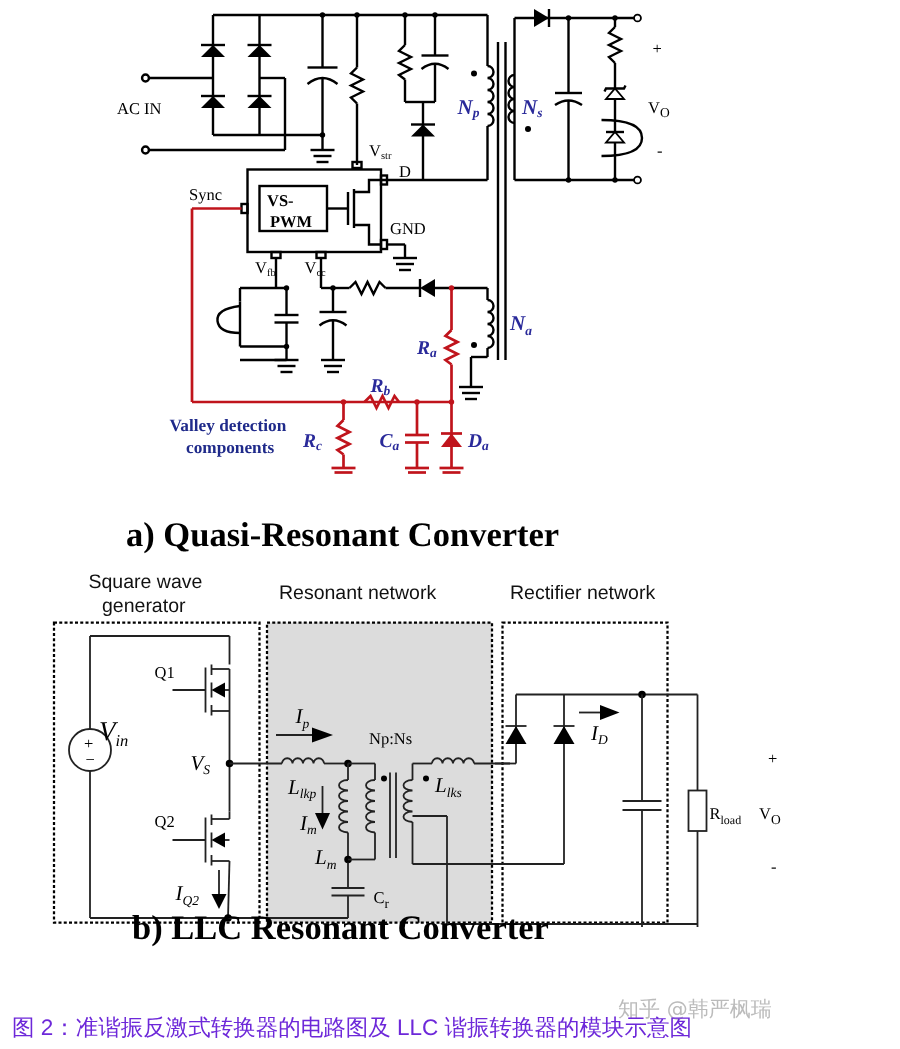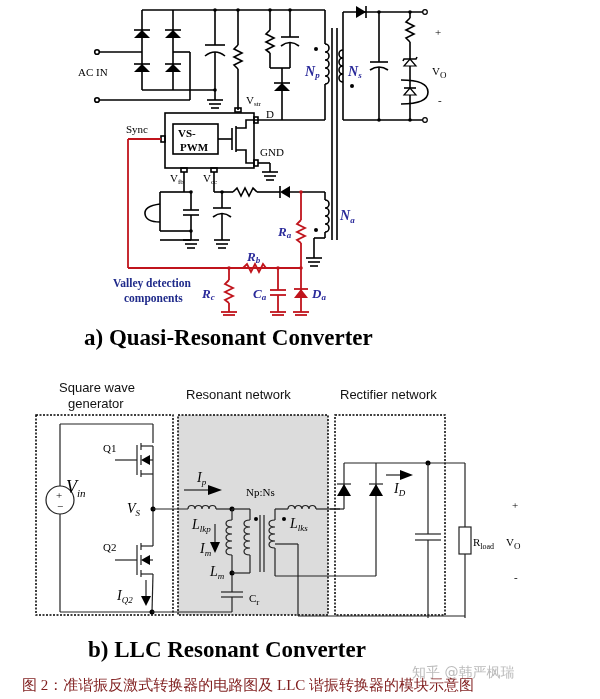--- a/index.html
+++ b/index.html
@@ -7,21 +7,21 @@
   svg { position:absolute; left:0; top:0; }
   .w { stroke:#000; stroke-width:1.6; fill:none; }
   .wt { stroke:#222; stroke-width:1.2; fill:none; }
   .r { stroke:#c0141c; stroke-width:1.8; fill:none; }
   .lbl { font-family:"Liberation Serif", serif; font-size:11px; fill:#000; }
   .blue { font-family:"Liberation Serif", serif; font-style:italic; font-weight:bold; fill:#2a2a9a; }
   .bluebold { font-family:"Liberation Serif", serif; font-weight:bold; fill:#1f2a8a; font-size:11.5px; }
   .sans { font-family:"Liberation Sans", sans-serif; font-size:13px; fill:#111; }
   .it { font-family:"Liberation Serif", serif; font-style:italic; fill:#000; }
   .title { position:absolute; font-family:"Liberation Serif", serif; font-weight:bold; color:#000; }
-  .caption { position:absolute; left:22px; top:676px; font-family:Liberation Serif, serif; font-size:15px; color:#7f1d1d; white-space:nowrap; }
+  .caption { position:absolute; left:8px; top:676px; font-family:Liberation Sans, sans-serif; font-size:15px; color:#6d28d9; white-space:nowrap; }
   .watermark { position:absolute; left:412px; top:664px; font-family:"DejaVu Sans", sans-serif; font-size:14px; color:#bbb; white-space:nowrap;text-align:center; }
 </style>
 </head>
 <body>
 
 <svg width="600" height="699" viewBox="0 0 600 699">
 
   <g>
 
     <g>
@@ -371,16 +371,16 @@
     <text x="246" y="496" class="lbl" font-size="14">Np:Ns</text>
     <text x="290" y="528" class="it" font-size="14"><tspan>L</tspan><tspan font-size="9" dy="3">lks</tspan></text>
     <text x="394" y="493" class="it" font-size="14"><tspan>I</tspan><tspan font-size="9" dy="3">D</tspan></text>
     <text x="473" y="546" class="lbl" font-size="13"><tspan>R</tspan><tspan font-size="8" dy="3">load</tspan></text>
     <text x="512" y="509" class="lbl" font-size="13" fill="#555">+</text>
     <text x="506" y="546" class="lbl" font-size="15"><tspan>V</tspan><tspan font-size="9" dy="3">O</tspan></text>
     <text x="514" y="581" class="lbl" font-size="13">-</text>
   </g>
 </svg>
 
-<div class="title" style="left:84px; top:325px; font-size:23px;">a) Quasi-Resonant Converter</div>
-<div class="title" style="left:88px; top:637px; font-size:23px;">b) LLC Resonant Converter</div>
+<div class="title" style="left:84px; top:344px; font-size:23px;">a) Quasi-Resonant Converter</div>
+<div class="title" style="left:88px; top:606px; font-size:23px;">b) LLC Resonant Converter</div>
 <div class="watermark">知乎 @韩严枫瑞</div>
 <div class="caption">图 2：准谐振反激式转换器的电路图及 LLC 谐振转换器的模块示意图</div>
 
 </body></html>

